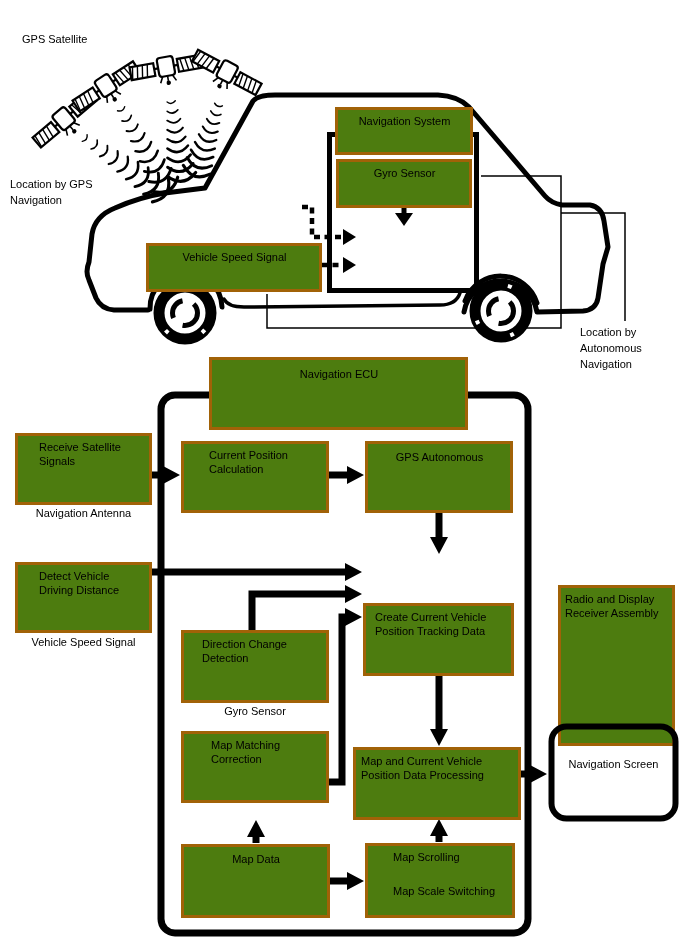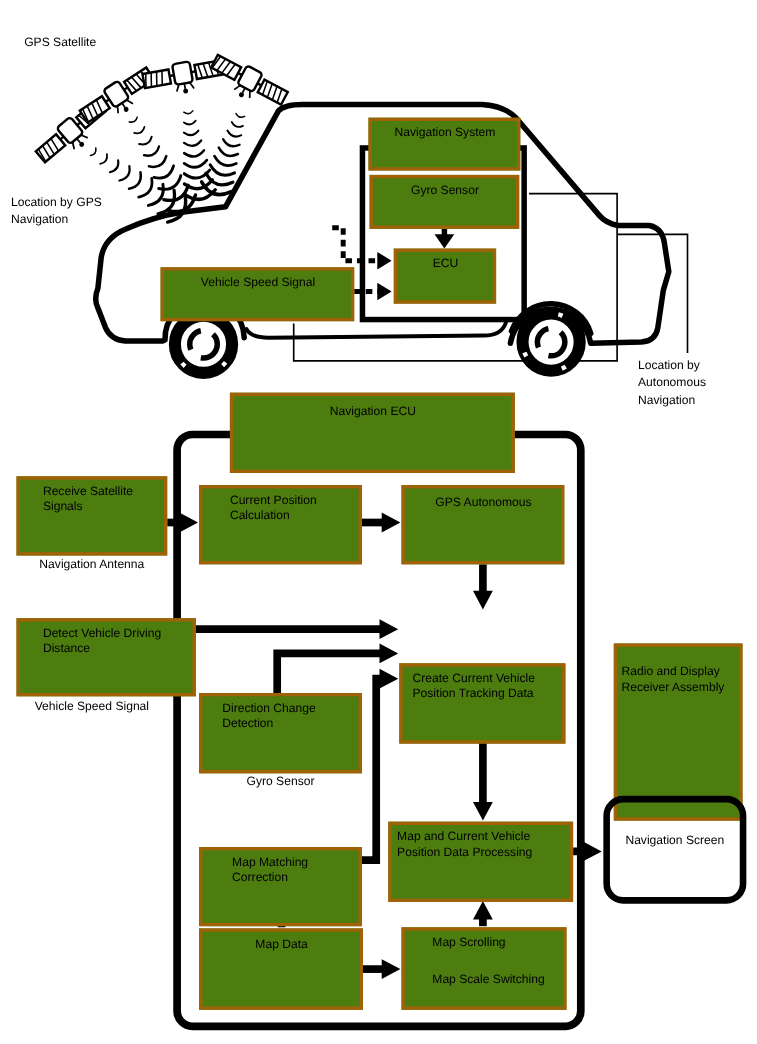--- a/index.html
+++ b/index.html
@@ -156,23 +156,20 @@
   </div>
 
   <div class="box ctr" style="left:335px;top:107px;width:138px;height:48px;">
     <span class="t">Navigation System</span>
   </div>
 
   <div class="box ctr" style="left:336px;top:159px;width:136px;height:49px;">
     <span class="t">Gyro Sensor</span>
   </div>
 
-  <div class="box ctr" style="left:358px;top:226px;width:93px;height:50px;">
-    <span class="t">ECU</span>
-  </div>
 
   <div class="freetext" style="left:22px;top:31px;">GPS Satellite</div>
   <div class="freetext" style="left:10px;top:176px;">Location by GPS
 Navigation</div>
   <div class="freetext" style="left:580px;top:324px;">Location by
 Autonomous
 Navigation</div>
 
   <div class="box" style="left:15px;top:433px;width:137px;height:72px;">
     <span class="t" style="padding-left:21px;">Receive Satellite Signals</span>
@@ -184,53 +181,53 @@
   <div class="cap" style="left:15px;top:506px;width:137px;">Navigation Antenna</div>
 
   <div class="box" style="left:181px;top:441px;width:148px;height:72px;">
     <span class="t" style="padding-left:25px;">Current Position Calculation</span>
   </div>
 
   <div class="box ctr" style="left:365px;top:441px;width:148px;height:72px;">
     <span class="t" style="padding-top:6px;">GPS Autonomous</span>
   </div>
 
-  <div class="box" style="left:15px;top:562px;width:163px;height:71px;">
+  <div class="box" style="left:15px;top:562px;width:137px;height:71px;">
     <span class="t" style="padding-left:21px;">Detect Vehicle Driving Distance</span>
   </div>
   <div class="cap" style="left:15px;top:635px;width:137px;">Vehicle Speed Signal</div>
 
   <div class="box" style="left:363px;top:555px;width:151px;height:73px;margin-top:48px;">
     <span class="t" style="padding-left:9px;">Create Current Vehicle Position Tracking Data</span>
   </div>
 
   <div class="box" style="left:181px;top:630px;width:148px;height:73px;">
     <span class="t" style="padding-left:18px;">Direction Change Detection</span>
   </div>
   <div class="cap" style="left:181px;top:704px;width:148px;">Gyro Sensor</div>
 
-  <div class="box" style="left:181px;top:770px;width:148px;height:72px;">
+  <div class="box" style="left:181px;top:731px;width:148px;height:72px;">
     <span class="t" style="padding-left:27px;">Map Matching Correction</span>
   </div>
 
   <div class="box" style="left:353px;top:747px;width:168px;height:73px;">
     <span class="t" style="padding-left:5px;">Map and Current Vehicle Position Data Processing</span>
   </div>
 
   <div class="box ctr" style="left:181px;top:844px;width:149px;height:74px;">
     <span class="t" style="padding-top:5px;">Map Data</span>
   </div>
 
   <div class="box" style="left:365px;top:843px;width:150px;height:75px;">
     <span class="t" style="padding-left:25px;">Map Scrolling</span>
     <span class="t gap2" style="padding-left:25px;">Map Scale Switching</span>
   </div>
 
   <div class="box" style="left:558px;top:585px;width:117px;height:161px;">
-    <span class="t" style="padding-top:16px;">Radio and Display Receiver Assembly</span>
+    <span class="t" style="padding-top:4px;">Radio and Display Receiver Assembly</span>
   </div>
 
   <div class="cap" style="left:548px;top:757px;width:131px;">Navigation Screen</div>
 
   <svg id="svg-over" width="688" height="949" viewBox="0 0 688 949">
     <rect x="551.5" y="726.5" width="124" height="92" rx="15" fill="none" stroke="#000" stroke-width="6"></rect>
   </svg>
 </div>
 
 </body></html>

